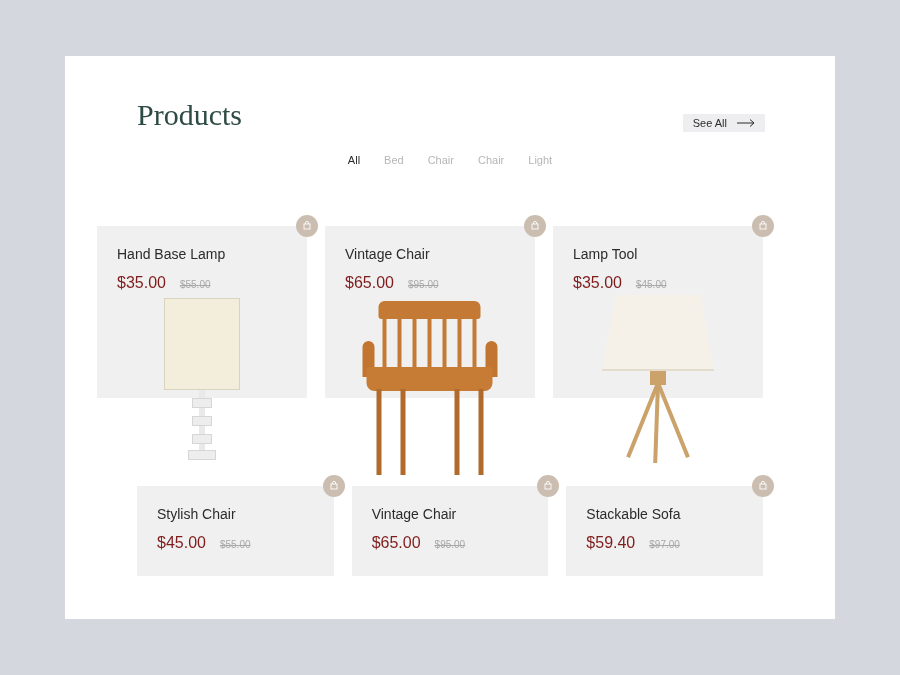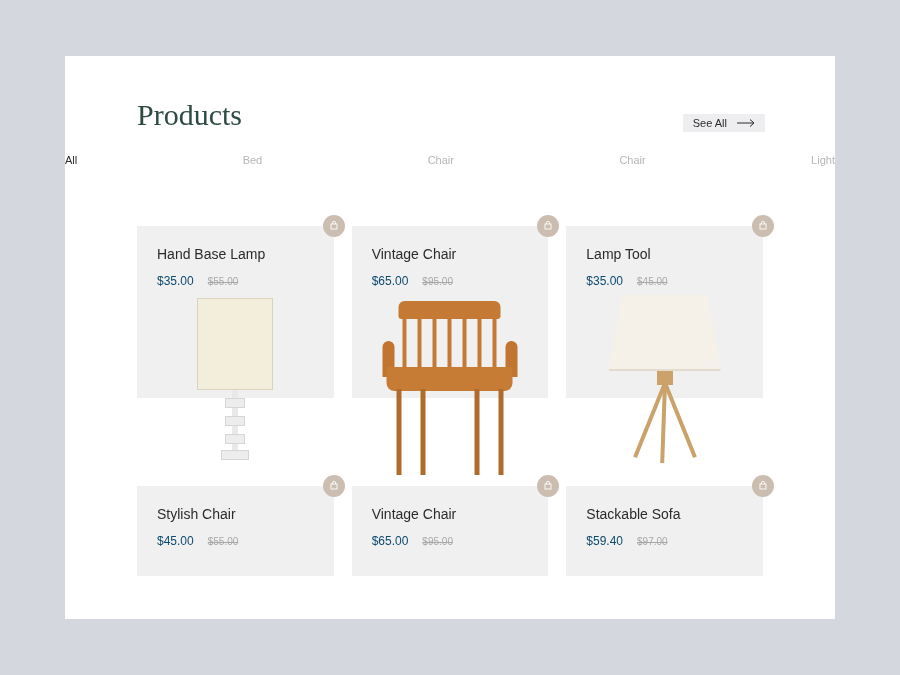--- a/index.html
+++ b/index.html
@@ -36,32 +36,32 @@
     gap: 10px;
     background: #eeeef0;
     padding: 3px 8px 3px 10px;
     font-size: 11px;
     color: #2b2b2b;
     cursor: pointer;
   }
   .see-all svg { display: block; }
   .tabs {
     display: flex;
-    justify-content: space-between;
+    justify-content: center;
     gap: 24px;
     margin-top: 22px;
     font-size: 11px;
   }
   .tab { color: #b6b6b6; cursor: pointer; }
   .tab.active { color: #2b2b2b; font-weight: 500; }
   .grid {
     display: grid;
     grid-template-columns: repeat(3, 1fr);
     gap: 18px;
-    padding: 60px 72px 0 72px;
+    padding: 60px 72px 0 32px;
   }
   .card {
     background: #f0f0f1;
     position: relative;
     height: 172px;
     padding: 20px 20px 0 20px;
   }
   .card.row2 { height: 90px; }
   .badge {
     position: absolute;
@@ -75,21 +75,21 @@
     align-items: center;
     justify-content: center;
   }
   .badge svg { display:block; }
   .card-name {
     font-size: 14px;
     color: #2b2b2b;
     margin-bottom: 12px;
   }
   .price-row { display: flex; align-items: baseline; gap: 14px; }
-  .price { font-size: 12px; color: #0c4a6e; }
+  .price { font-size: 16px; color: #7f1d1d; }
   .old-price { font-size: 10px; color: #a8a8a8; text-decoration: line-through; }
   .product-img {
     position: absolute;
     left: 50%;
     transform: translateX(-50%);
     bottom: -70px;
     pointer-events: none;
   }
   
   .lamp1 { width: 100px; height: 170px; }

